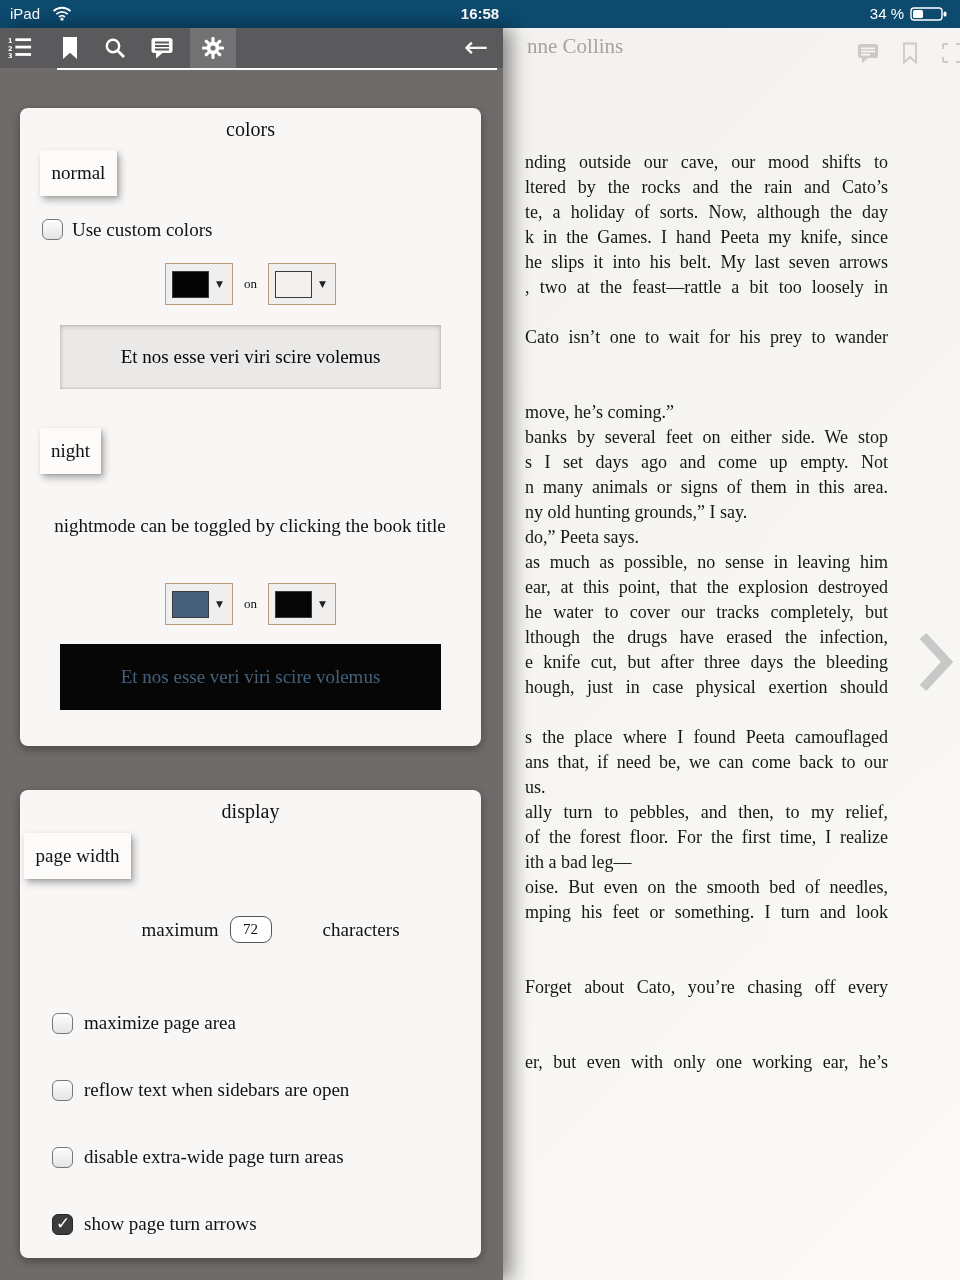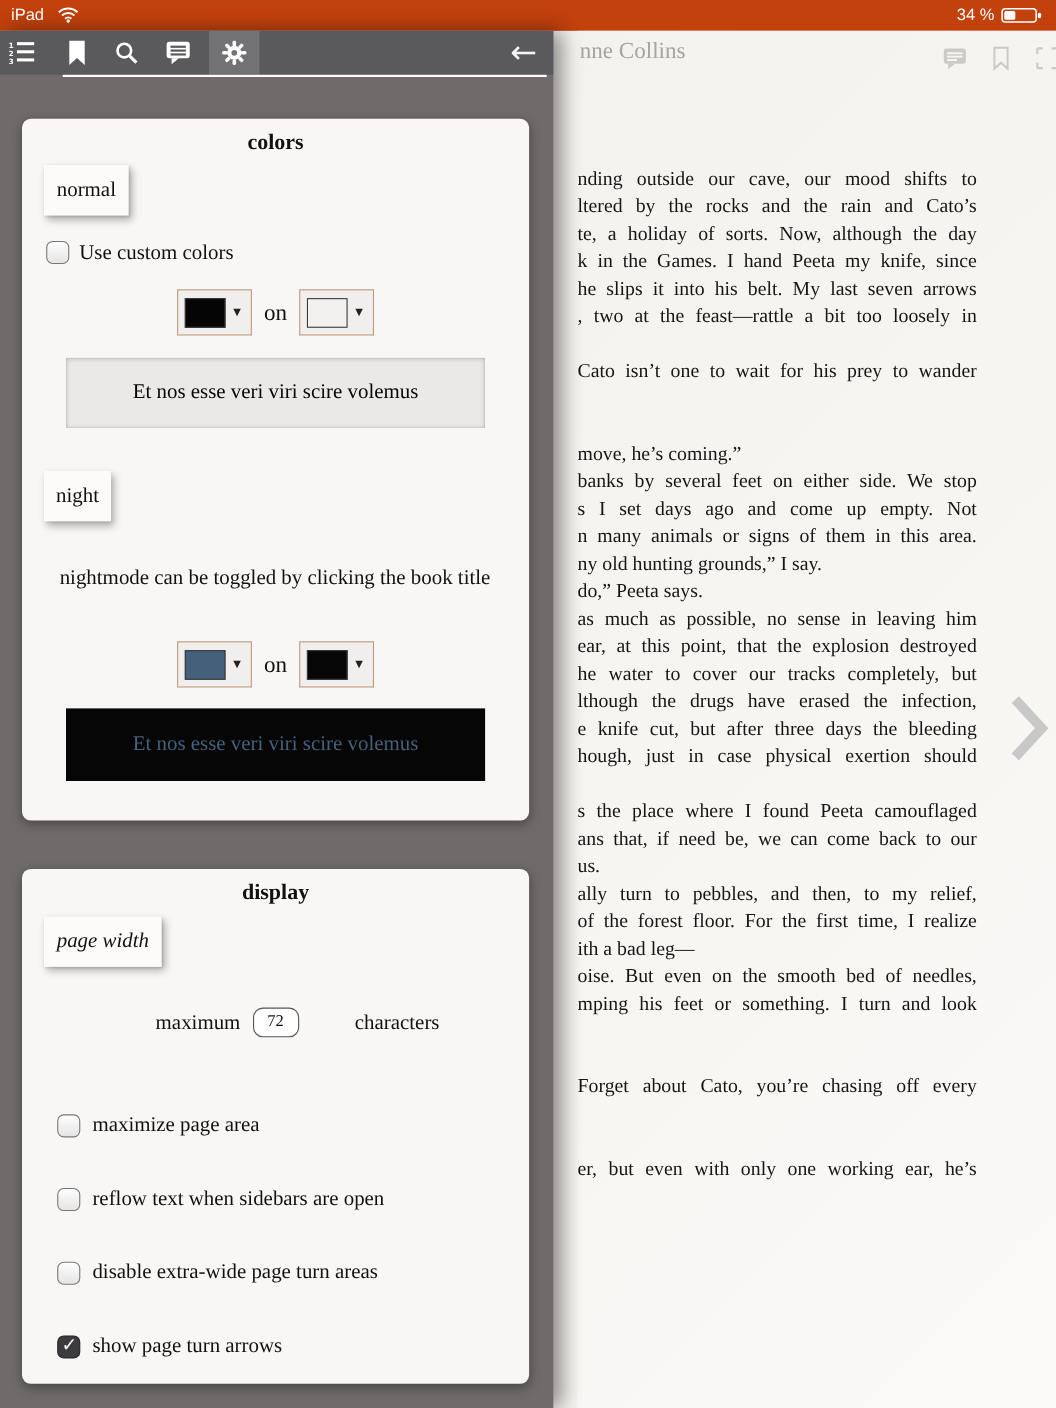--- a/index.html
+++ b/index.html
@@ -1,19 +1,19 @@
 <!DOCTYPE html>
 <html><head>
 <meta charset="utf-8">
 <style>
   html,body{margin:0;padding:0;background:#222;}
   #screen{position:relative;width:960px;height:1280px;overflow:hidden;background:#f5f4f1;
           font-family:"Liberation Serif",serif;}
   
-  .statusbar{position:absolute;left:0;top:0;width:960px;height:28px;background:#c2410c;color:#fff;
+  .statusbar{position:absolute;left:0;top:0;width:960px;height:28px;background:#0c4a6e;color:#fff;
              font-family:"Liberation Sans",sans-serif;font-size:15px;}
   .sb-carrier{position:absolute;left:10px;top:5px;font-weight:400;}
   .sb-wifi{position:absolute;left:52px;top:6px;}
   .sb-time{position:absolute;left:0;right:0;top:5px;text-align:center;font-weight:700;}
   .sb-batt-label{position:absolute;right:56px;top:5px;}
   .sb-batt{position:absolute;right:12px;top:7px;}
   
   .bookpage{position:absolute;left:525px;top:28px;width:457px;height:1252px;
             background:linear-gradient(135deg,#f3f2ef 0%,#f7f6f3 55%,#fbfaf8 100%);}
   .book-author{position:absolute;left:2px;top:6px;font-size:21px;color:#a7a39d;}
@@ -27,34 +27,34 @@
            box-shadow:8px 0 18px rgba(0,0,0,.45);}
   .toolbar{position:absolute;left:0;top:0;width:503px;height:40px;background:#5a5a5c;}
   .tb-active{position:absolute;left:190px;top:0;width:46px;height:40px;background:#727274;}
   .tb-ic{position:absolute;top:8px;width:24px;height:24px;cursor:pointer;}
   .tb-back{position:absolute;left:456px;top:-1px;width:40px;height:40px;color:#f4f4f4;
            font-size:29px;line-height:40px;text-align:center;font-family:"DejaVu Sans",sans-serif;}
   .topline{position:absolute;left:57px;top:40px;width:440px;height:2px;background:#fbfbfb;}
   
   .card{position:absolute;left:20px;width:461px;background:#f8f7f6;border-radius:8px;
         box-shadow:0 3px 10px rgba(0,0,0,.35);}
-  .card-title{position:absolute;left:0;right:0;top:10px;text-align:center;font-weight:700;font-size:20px;color:#111;}
+  .card-title{position:absolute;left:0;right:0;top:10px;text-align:center;font-weight:400;font-size:20px;color:#111;}
   .raisedbtn{position:absolute;background:#fcfbfa;text-align:center;font-size:19px;color:#111;
              box-shadow:3px 4px 7px rgba(0,0,0,.3),1px 1px 2px rgba(0,0,0,.12);cursor:pointer;}
   .cbox{display:inline-block;width:21px;height:21px;border:1.5px solid #777;border-radius:6px;
         background:linear-gradient(#fefefe,#e4e4e4);box-sizing:border-box;vertical-align:middle;
         position:relative;cursor:pointer;flex:none;}
   .cbox.checked{background:#3c3c3e;border-color:#242426;}
   .cbox .tick{position:absolute;left:3px;top:-2px;color:#fff;font-size:17px;font-family:"DejaVu Sans",sans-serif;}
   .selrow{position:absolute;left:0;right:0;display:flex;justify-content:center;align-items:center;gap:11px;height:42px;}
   .cselect{width:68px;height:42px;background:#f0efed;border:1px solid #bd9c7c;box-sizing:border-box;
            display:flex;align-items:center;padding:0 6px;cursor:pointer;}
   .swatch{width:37px;height:27px;border:1px solid #3a3a3a;box-sizing:border-box;flex:none;}
   .dcaret{margin-left:7px;font-size:9px;color:#222;font-family:"DejaVu Sans",sans-serif;}
-  .onlbl{font-size:21px;color:#111;}
+  .onlbl{font-size:13px;color:#111;}
   .previewbox{position:absolute;left:40px;width:381px;text-align:center;font-size:19px;}
   .pv-normal{background:#eae9e7;height:64px;line-height:64px;
              box-shadow:inset 0 1px 5px rgba(0,0,0,.22),inset 0 0 2px rgba(0,0,0,.15);}
   .pv-night{height:66px;line-height:66px;}
   .hint{position:absolute;left:30px;width:400px;text-align:center;font-size:19px;line-height:27px;color:#111;}
   .maxrow{position:absolute;left:0;right:0;display:flex;justify-content:center;align-items:center;gap:11px;}
   .maxrow span{font-size:19px;color:#111;margin-left:40px;}
   .numinput{width:42px;height:27px;border:1.5px solid #555;border-radius:9px;background:#fff;
             text-align:center;font-size:15px;font-family:"Liberation Serif",serif;color:#111;box-sizing:border-box;}
   .cblist{position:absolute;left:32px;top:221px;right:20px;}
@@ -70,20 +70,21 @@
   <div class="statusbar">
     <span class="sb-carrier">iPad</span>
     <svg class="sb-wifi" width="20" height="15" viewBox="0 0 20 15">
       <g stroke="#fff" stroke-width="1.8" fill="none">
         <path d="M1.5 5.1 a12.5 12.5 0 0 1 17 0"></path>
         <path d="M4.3 8.1 a8.3 8.3 0 0 1 11.4 0"></path>
         <path d="M7.1 11 a4.3 4.3 0 0 1 5.8 0"></path>
       </g>
       <circle cx="10" cy="13.2" r="1.6" fill="#fff"></circle>
     </svg>
+    <div class="sb-time">16:58</div>
     <span class="sb-batt-label">34 %</span>
     <svg class="sb-batt" width="38" height="14" viewBox="0 0 38 14">
       <rect x="1" y="1" width="31" height="12" rx="3" fill="none" stroke="#fff" stroke-width="1.4"></rect>
       <rect x="3" y="3" width="10" height="8" rx="1.5" fill="#fff"></rect>
       <rect x="33.5" y="4.5" width="3" height="5" rx="1.5" fill="#fff"></rect>
     </svg>
   </div>
 
   <div class="bookpage">
     <div class="book-author">nne Collins</div>
@@ -226,21 +227,21 @@
         <div class="cselect">
           <span class="swatch" style="background: rgb(6, 6, 6);"></span>
           <span class="dcaret">▼</span>
         </div>
       </div>
       <div class="previewbox pv-night" style="top: 536px; color: rgb(68, 96, 123); background: rgb(6, 6, 6);">Et nos esse veri viri scire volemus</div>
     </div>
 
     <div class="card" style="top:762px;height:468px;">
       <div class="card-title">display</div>
-      <div class="raisedbtn" style="left:20px;top:43px;width:107px;height:46px;line-height:46px;font-style:italic;">page width</div>
+      <div class="raisedbtn" style="left:4px;top:43px;width:107px;height:46px;line-height:46px;">page width</div>
       <div class="maxrow" style="top:126px;">
         <span>maximum</span>
         <input class="numinput" value="72" style="">
         <span>characters</span>
       </div>
       <div class="cblist">
           <div class="cbrow">
             <span class="cbox"></span>
             <span class="cblabel">maximize page area</span>
           </div>

